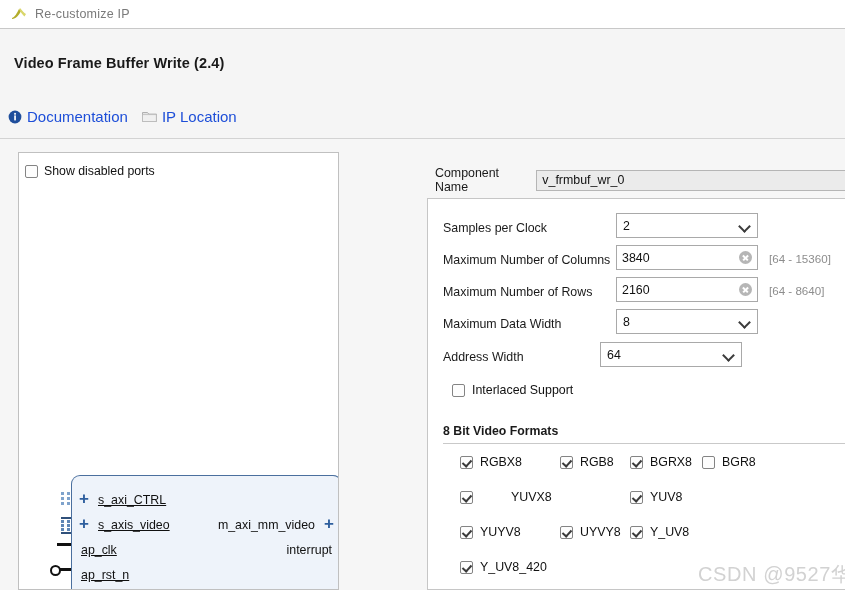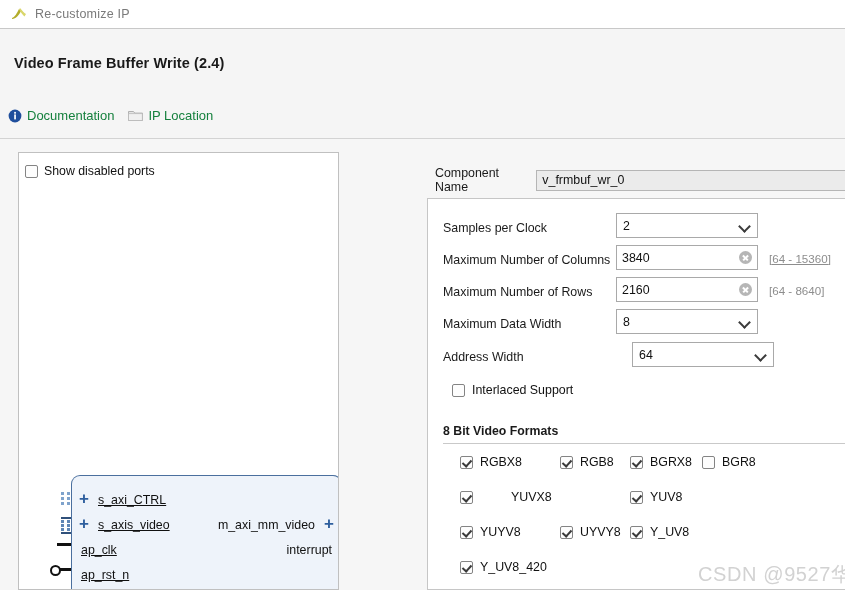--- a/index.html
+++ b/index.html
@@ -30,21 +30,21 @@
     border-bottom: 1px solid #d3d3d3;
   }
   .page-title {
     position: absolute; left: 14px; top: 26px;
     font-size: 14.5px; font-weight: bold; color: #1a1a1a;
     letter-spacing: .1px;
   }
   .linkrow { position: absolute; left: 8px; top: 79px; display: flex; align-items: center; }
   .linkitem { display: flex; align-items: center; margin-right: 14px; cursor: default; }
   .linkitem .ic { flex: none; margin-right: 5px; display: flex; align-items: center; }
-  .linkitem .lb { font-size: 13px; color: #15803d; text-align: center; }
+  .linkitem .lb { font-size: 15px; color: #1d4ed8; text-align: center; }
 
   
   .leftpanel {
     position: absolute; left: 18px; top: 152px; width: 321px; height: 438px;
     background: #ffffff; border: 1px solid #c0c0c0;
     overflow: hidden;
   }
   .sdp-row { position: absolute; left: 6px; top: 11px; display: flex; align-items: center; }
   .cbx {
     width: 13px; height: 13px; flex: none;
@@ -278,21 +278,21 @@
         <span class="chev"></span>
       </div>
 
       <div class="field" style="left:15px; top:54px;">
         <span class="flab">Maximum Number of Columns</span>
       </div>
       <div class="textin" style="left:188px; top:46px;">
         <span class="tv">3840</span>
         <span class="clearic"></span>
       </div>
-      <span class="range" style="left:341px; top:53px;text-decoration:underline;">[64 - 15360]</span>
+      <span class="range" style="left:341px; top:53px;">[64 - 15360]</span>
 
       <div class="field" style="left:15px; top:86px;">
         <span class="flab">Maximum Number of Rows</span>
       </div>
       <div class="textin" style="left:188px; top:78px;">
         <span class="tv">2160</span>
         <span class="clearic"></span>
       </div>
       <span class="range" style="left:341px; top:85px;">[64 - 8640]</span>
 
@@ -300,21 +300,21 @@
         <span class="flab">Maximum Data Width</span>
       </div>
       <div class="combo" style="left:188px; top:110px;">
         <span class="cv">8</span>
         <span class="chev"></span>
       </div>
 
       <div class="field" style="left:15px; top:151px;">
         <span class="flab">Address Width</span>
       </div>
-      <div class="combo" style="left:204px; top:143px;justify-content:center;">
+      <div class="combo" style="left:172px; top:143px;justify-content:center;">
         <span class="cv">64</span>
         <span class="chev"></span>
       </div>
 
       <div class="interlaced" style="left:24px; top:184px;">
         <span class="cbx"></span>
         <span class="lb">Interlaced Support</span>
       </div>
 
       <div class="sect-title" style="left:15px; top:225px;">8 Bit Video Formats</div>

